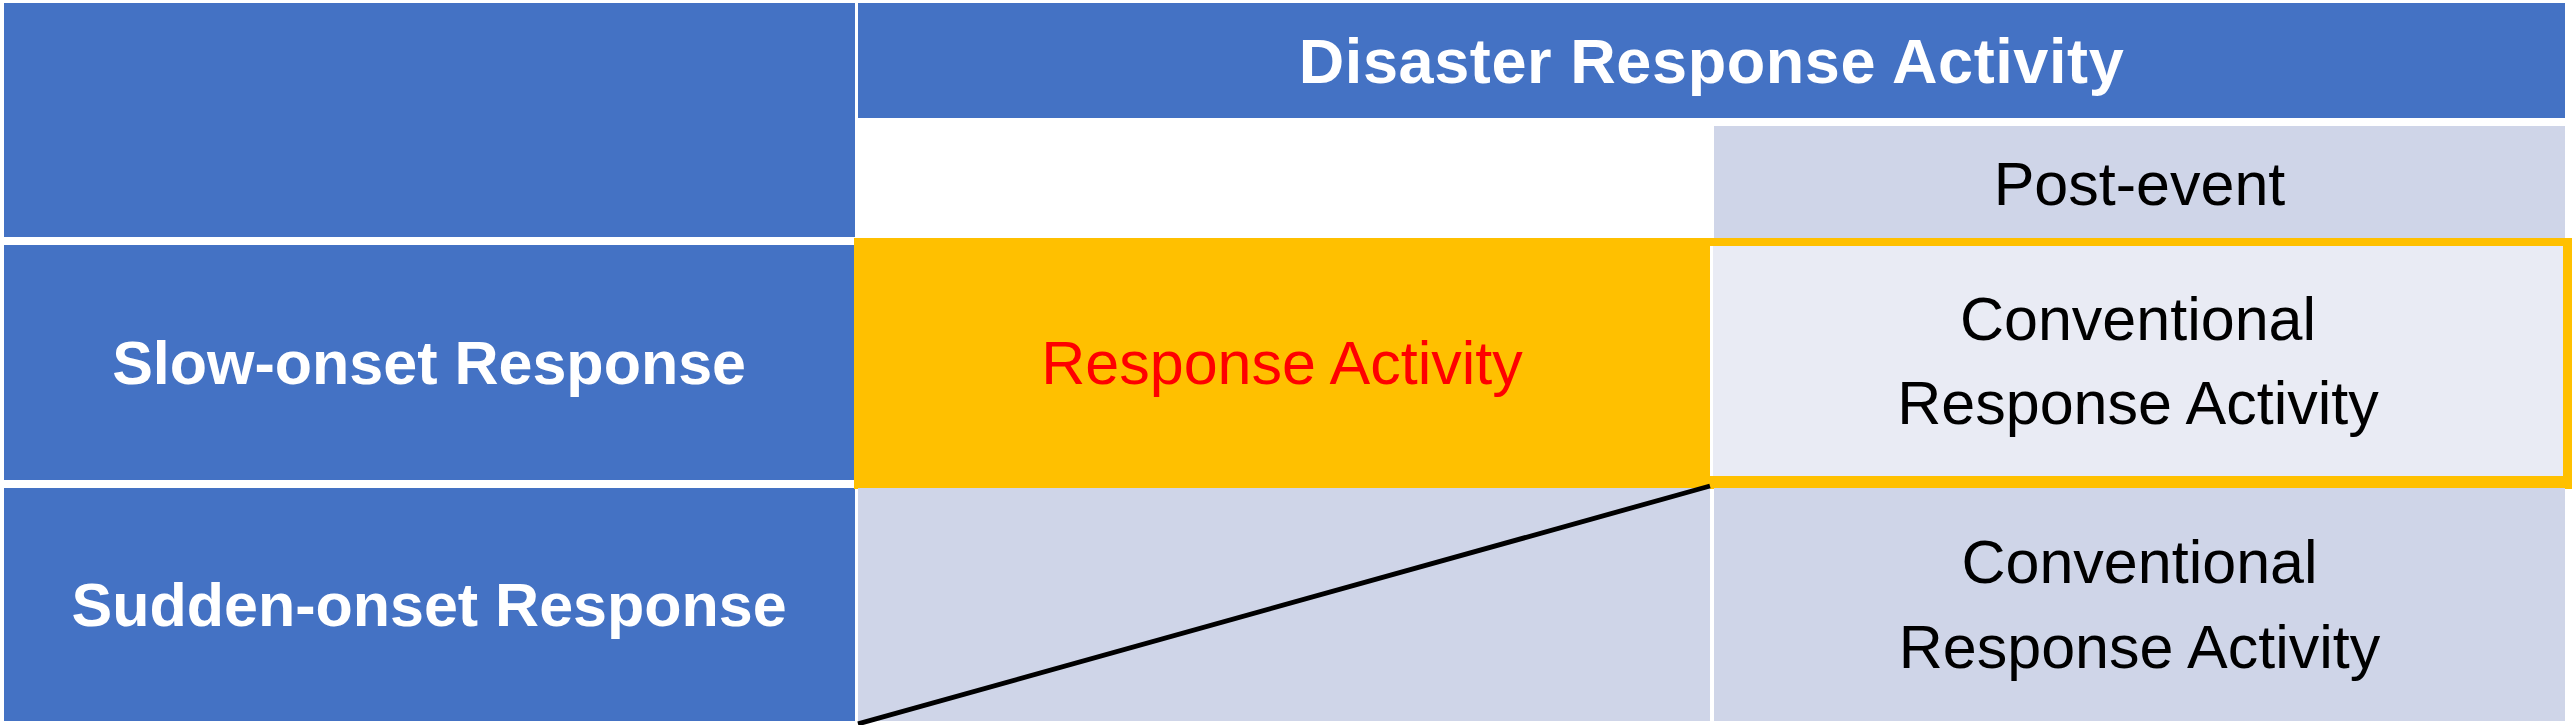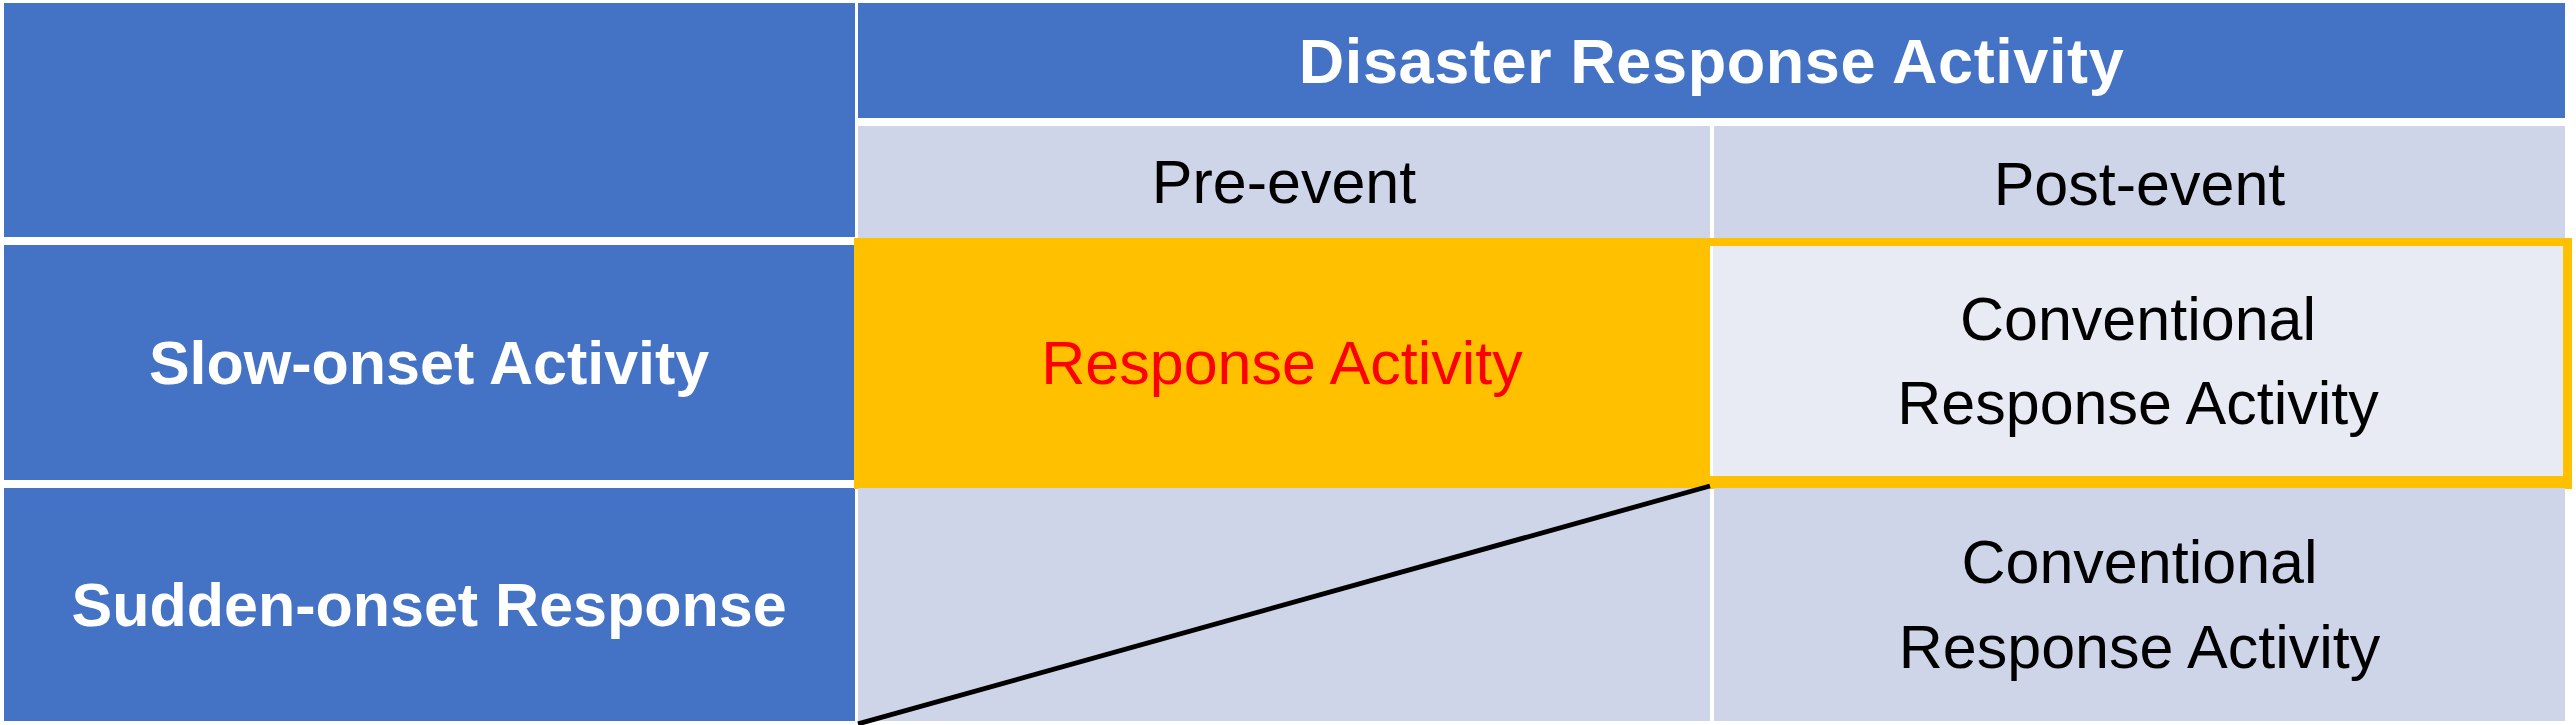--- a/index.html
+++ b/index.html
@@ -67,29 +67,26 @@
 <body>
 
 <div class="canvas">
 
   <div class="cell blue-cell corner-cell"></div>
 
   <div class="cell blue-cell header-cell">
     <span class="header-title">Disaster Response Activity</span>
   </div>
 
-  <div class="cell lav-cell col-pre">
-    <span class="subheader-label">Pre-event</span>
-  </div>
   <div class="cell lav-cell col-post">
     <span class="subheader-label">Post-event</span>
   </div>
 
   <div class="cell blue-cell row-slow">
-    <span class="row-label">Slow-onset Activity</span>
+    <span class="row-label">Slow-onset Response</span>
   </div>
   <div class="cell blue-cell row-sudden">
     <span class="row-label">Sudden-onset Response</span>
   </div>
 
   <div class="highlight-block">
 
     <div class="cell timeline-cell body-text">
       <span>Response Activity</span>
     </div>

